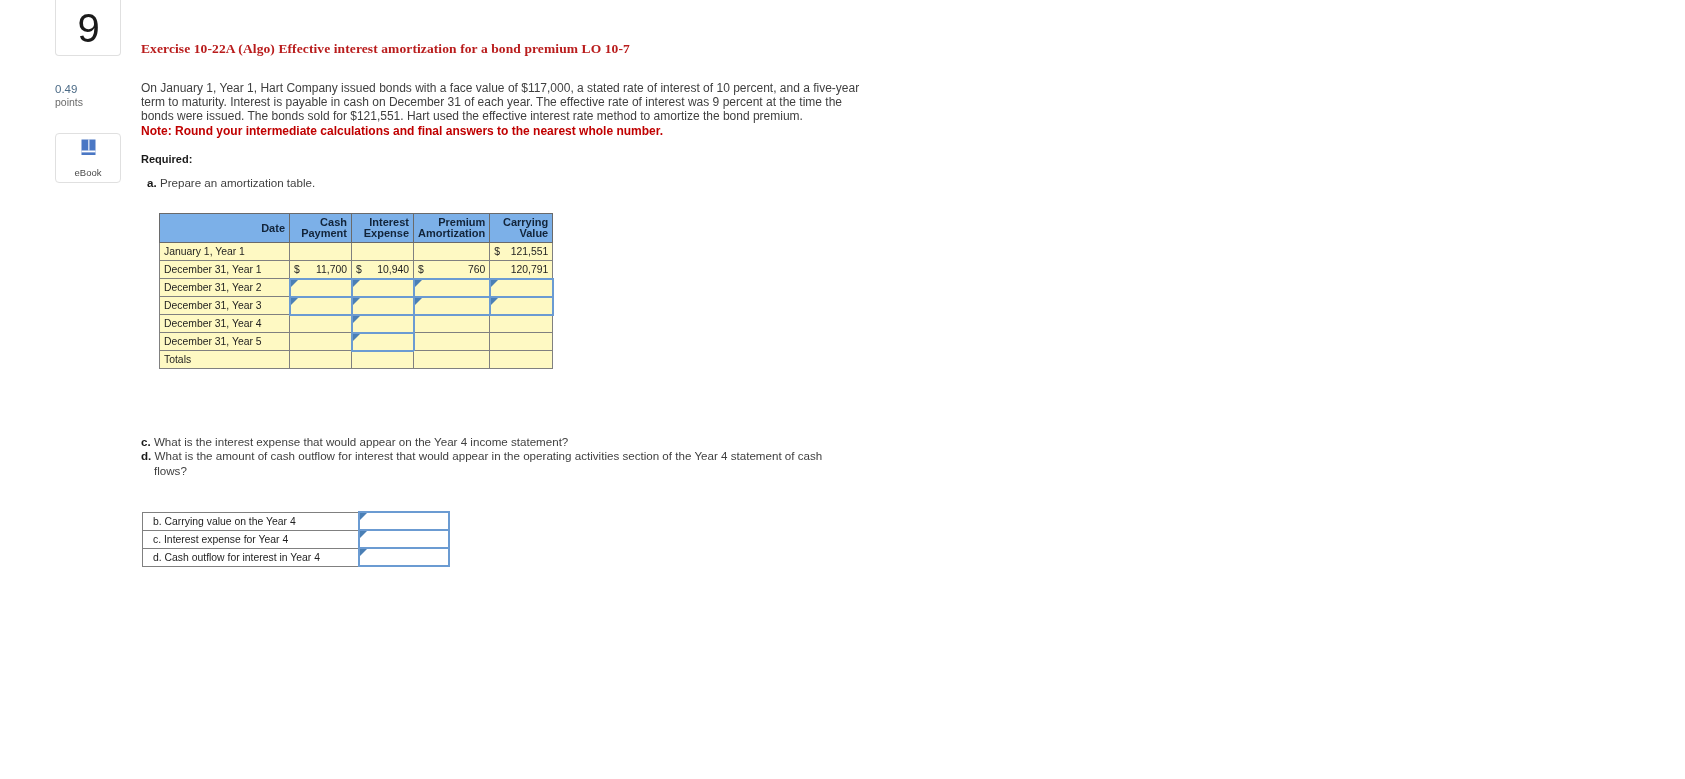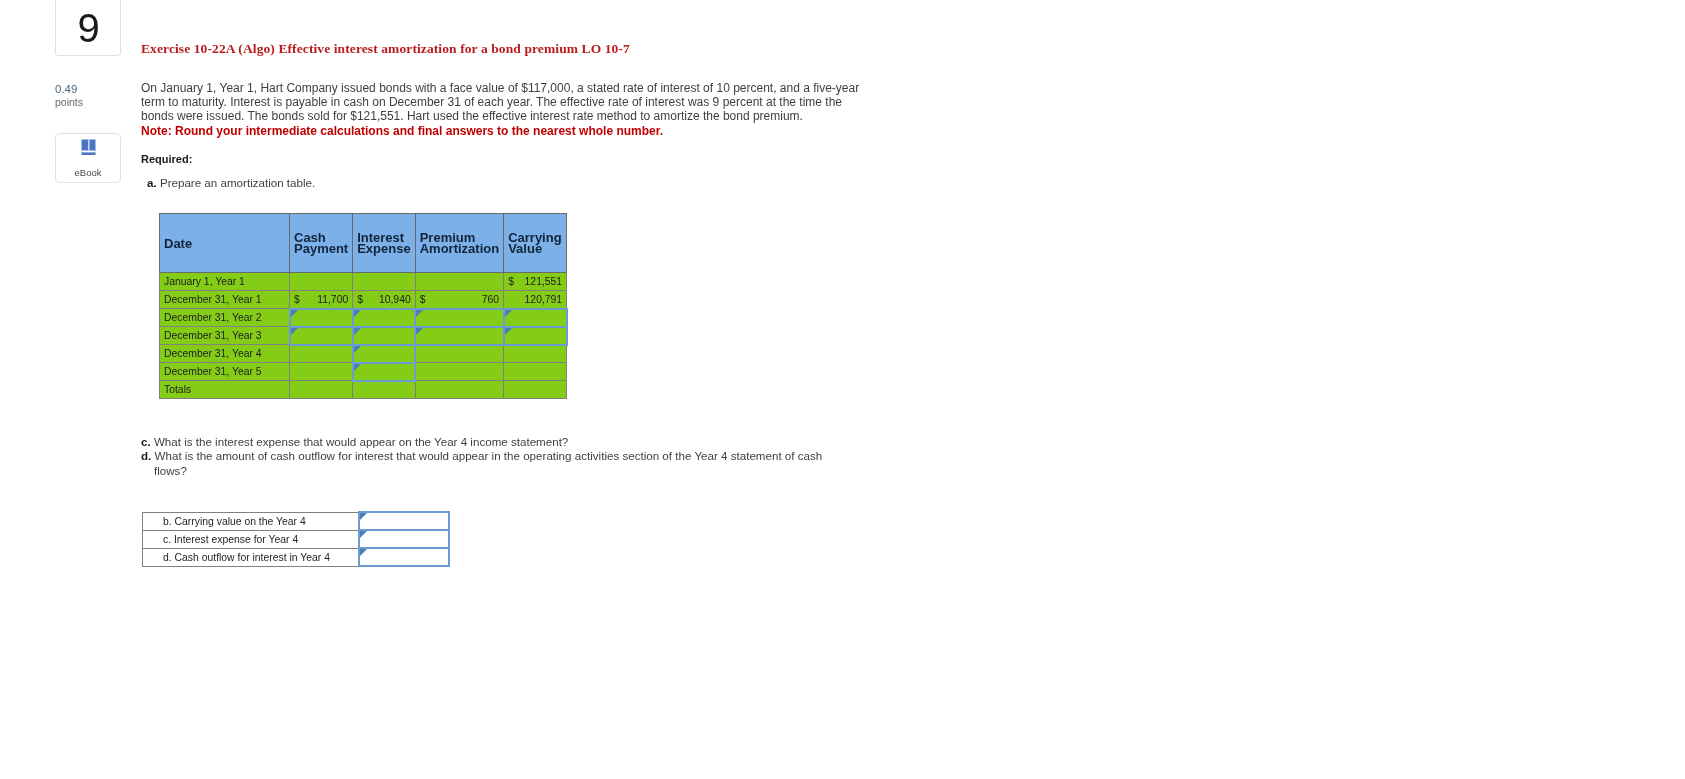--- a/index.html
+++ b/index.html
@@ -72,32 +72,32 @@
   .amort-wrap { position: absolute; left: 159px; top: 213px; }
   table.amort {
     border-collapse: collapse;
     font-size: 10.4px;
     color: #1e1e1e;
   }
   table.amort th {
     background: #7cb0e8;
     border: 1px solid #6a6a6a;
     font-weight: bold;
-    font-size: 13px;
-    padding: 18px 4px;
+    font-size: 11px;
+    padding: 3px 4px;
     line-height: 11px;
-    text-align: left;
+    text-align: right;
     color: #12243a;
   }
   table.amort td {
     border: 1px solid #808080;
     height: 18px;
     padding: 1px 4px;
     vertical-align: middle;
-    background: #84cc16;
+    background: #fef9c3;
   }
   .c-date { width: 130px; text-align: left; padding-left: 5px; }
   .c-num  { width: 62px; }
   .c-num4 { width: 76px; }
   .c-num5 { width: 63px; }
   .money { display: flex; justify-content: space-between; }
   .money .sym { color: #1e1e1e; }
   .money .amt { text-align: left; }
   .right { text-align: right; padding-right: 5px; }
 
@@ -122,21 +122,21 @@
   }
   .qs .ql { margin-left: 5px; text-indent: -5px; }
   .qs b { color: #1a1a1a; }
   .qs .ind { display: block; margin-left: 13px; }
 
   
   .ans-wrap { position: absolute; left: 142px; top: 511px; }
   table.ans { border-collapse: collapse; font-size: 10.4px; color: #1e1e1e; }
   table.ans td {
     border: 1px solid #808080;
-    height: 18px; padding: 1px 20px;
+    height: 18px; padding: 1px 10px;
     background: #fff;
   }
   .a-lbl { width: 216px; text-align: left; }
   .a-inp { width: 90px; }
 </style>
 </head>
 <body>
 
 <div class="page">
 

